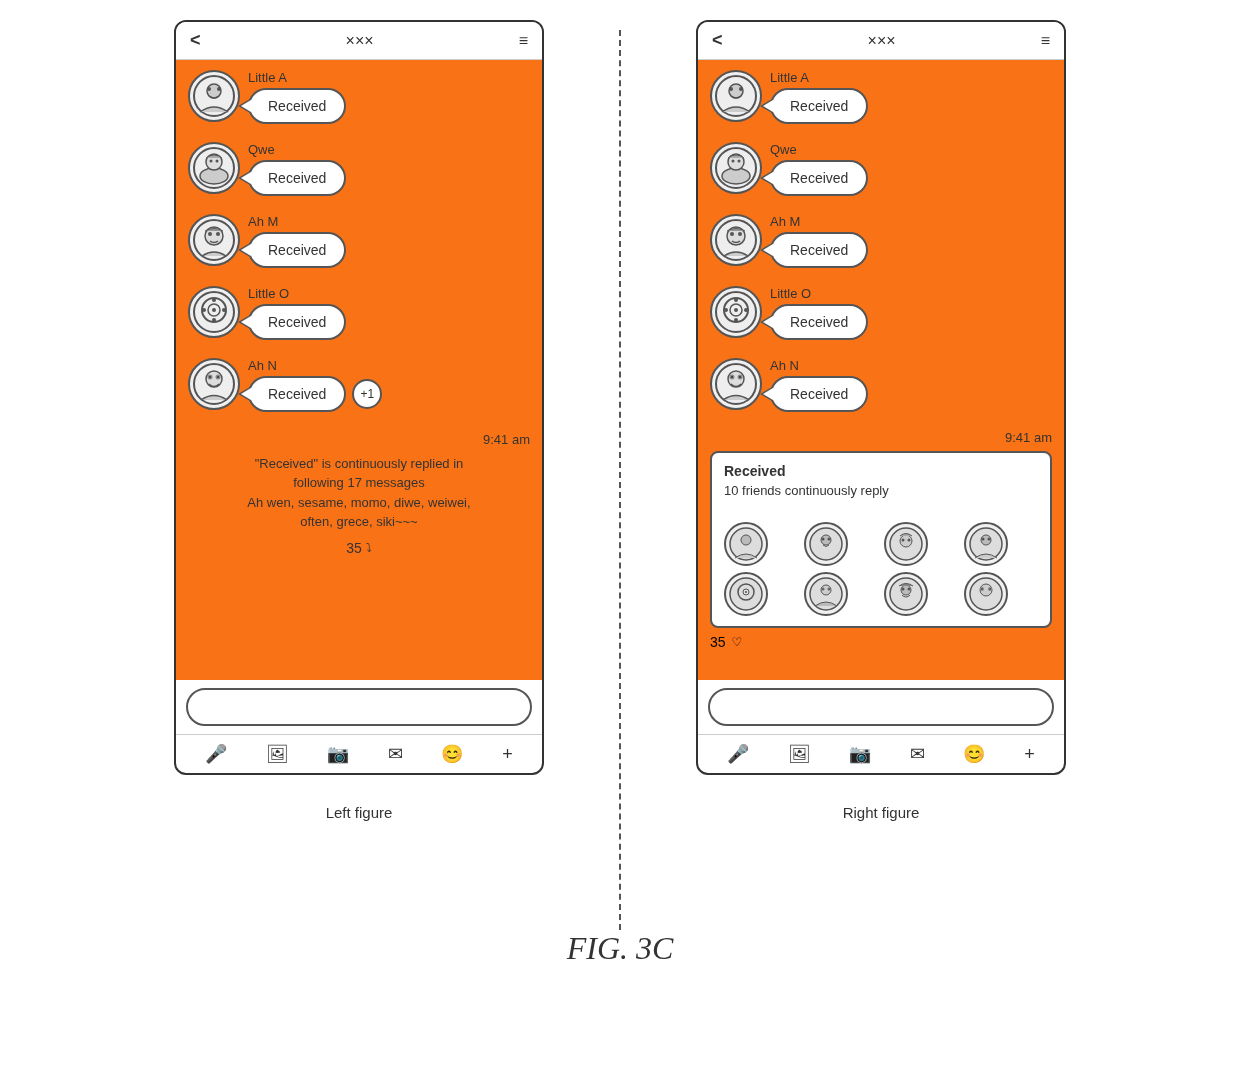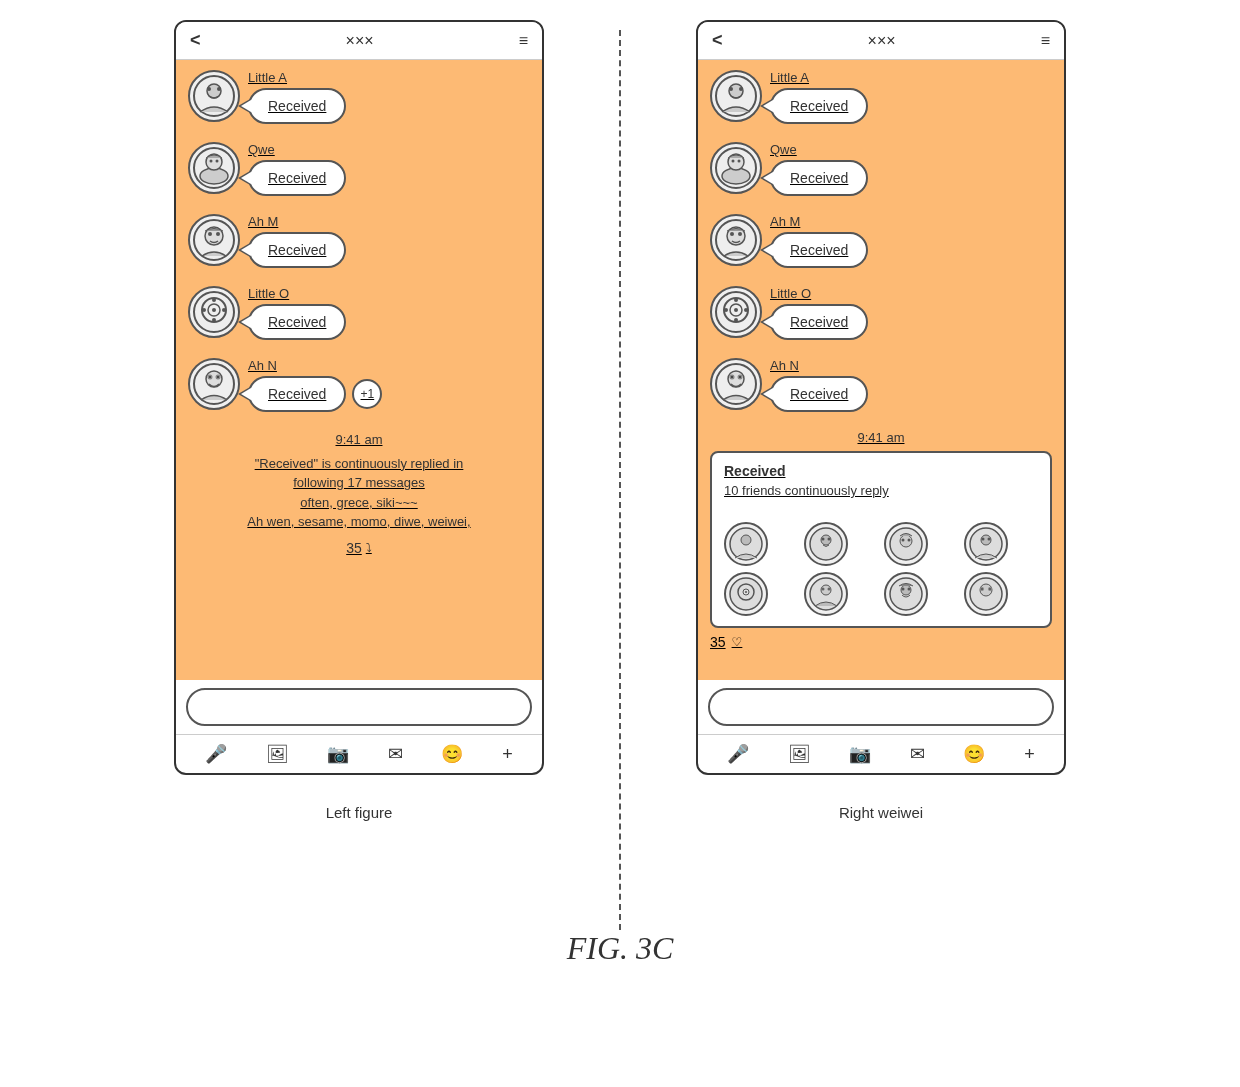--- a/index.html
+++ b/index.html
@@ -59,22 +59,21 @@
       color: #333;
       font-weight: normal;
     }
     .header-menu {
       font-size: 16px;
       color: #333;
     }
     .phone-body {
       padding: 10px 12px;
       min-height: 620px;
-      background: #fdba74;
-      text-decoration: underline;
+      background: #f97316;
     }
     .message-item {
       display: flex;
       align-items: flex-start;
       margin-bottom: 18px;
     }
     .avatar {
       width: 52px;
       height: 52px;
       border-radius: 50%;
@@ -150,21 +149,21 @@
     .notification-area {
       text-align: center;
       margin: 10px 0 16px 0;
       font-size: 13px;
       color: #333;
       line-height: 1.5;
     }
     .notification-time {
       font-size: 13px;
       color: #333;
-      text-align: center;
+      text-align: right;
       margin-bottom: 4px;
     }
     .likes-count {
       font-size: 14px;
       color: #333;
       text-align: center;
       margin-top: 6px;
       display: flex;
       align-items: center;
       justify-content: center;
@@ -361,22 +360,22 @@
               <div class="bubble">Received</div>
               <div class="plus-badge">+1</div>
             </div>
           </div>
         </div>
 
         <div class="notification-area">
           <div class="notification-time">9:41 am</div>
           <div>"Received" is continuously replied in</div>
           <div>following 17 messages</div>
+          <div>Ah wen, sesame, momo, diwe, weiwei,</div>
           <div>often, grece, siki~~~</div>
-          <div>Ah wen, sesame, momo, diwe, weiwei,</div>
           <div class="likes-count">35 <span style="font-size:12px;">⤵</span></div>
         </div>
       </div>
 
       <div class="input-bar"></div>
 
       <div class="toolbar">
         <span class="toolbar-icon">🎤</span>
         <span class="toolbar-icon">🖼</span>
         <span class="toolbar-icon">📷</span>
@@ -593,17 +592,17 @@
 
       <div class="toolbar">
         <span class="toolbar-icon">🎤</span>
         <span class="toolbar-icon">🖼</span>
         <span class="toolbar-icon">📷</span>
         <span class="toolbar-icon">✉</span>
         <span class="toolbar-icon">😊</span>
         <span class="toolbar-icon">+</span>
       </div>
     </div>
-    <div class="figure-label">Right weiwei</div>
+    <div class="figure-label">Right figure</div>
   </div>
 </div>
 
 <div class="fig-caption">FIG. 3C</div>
 
 </body></html>

